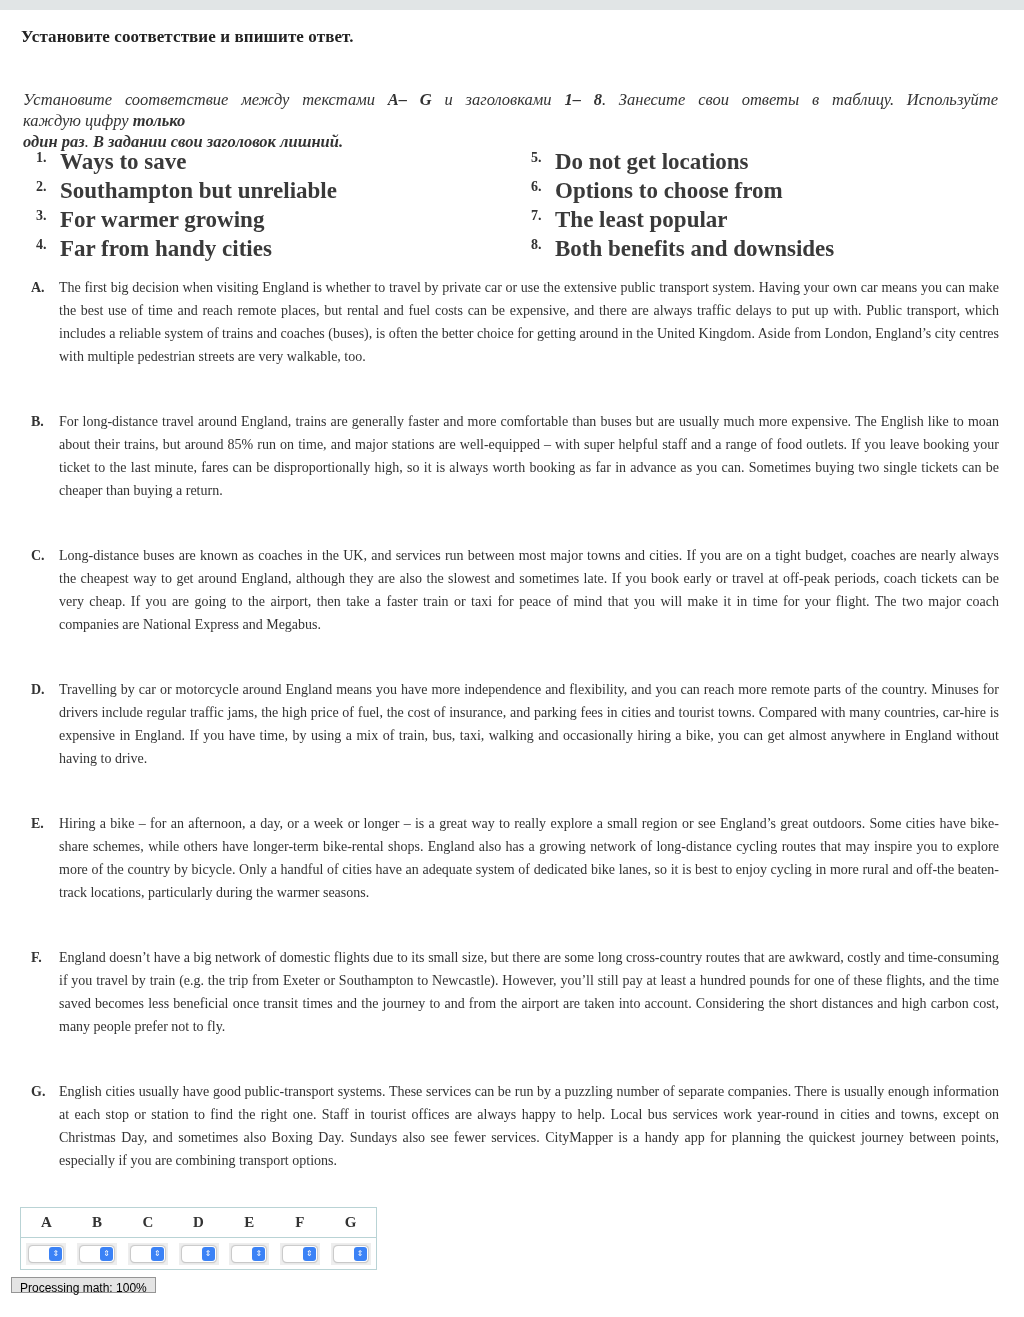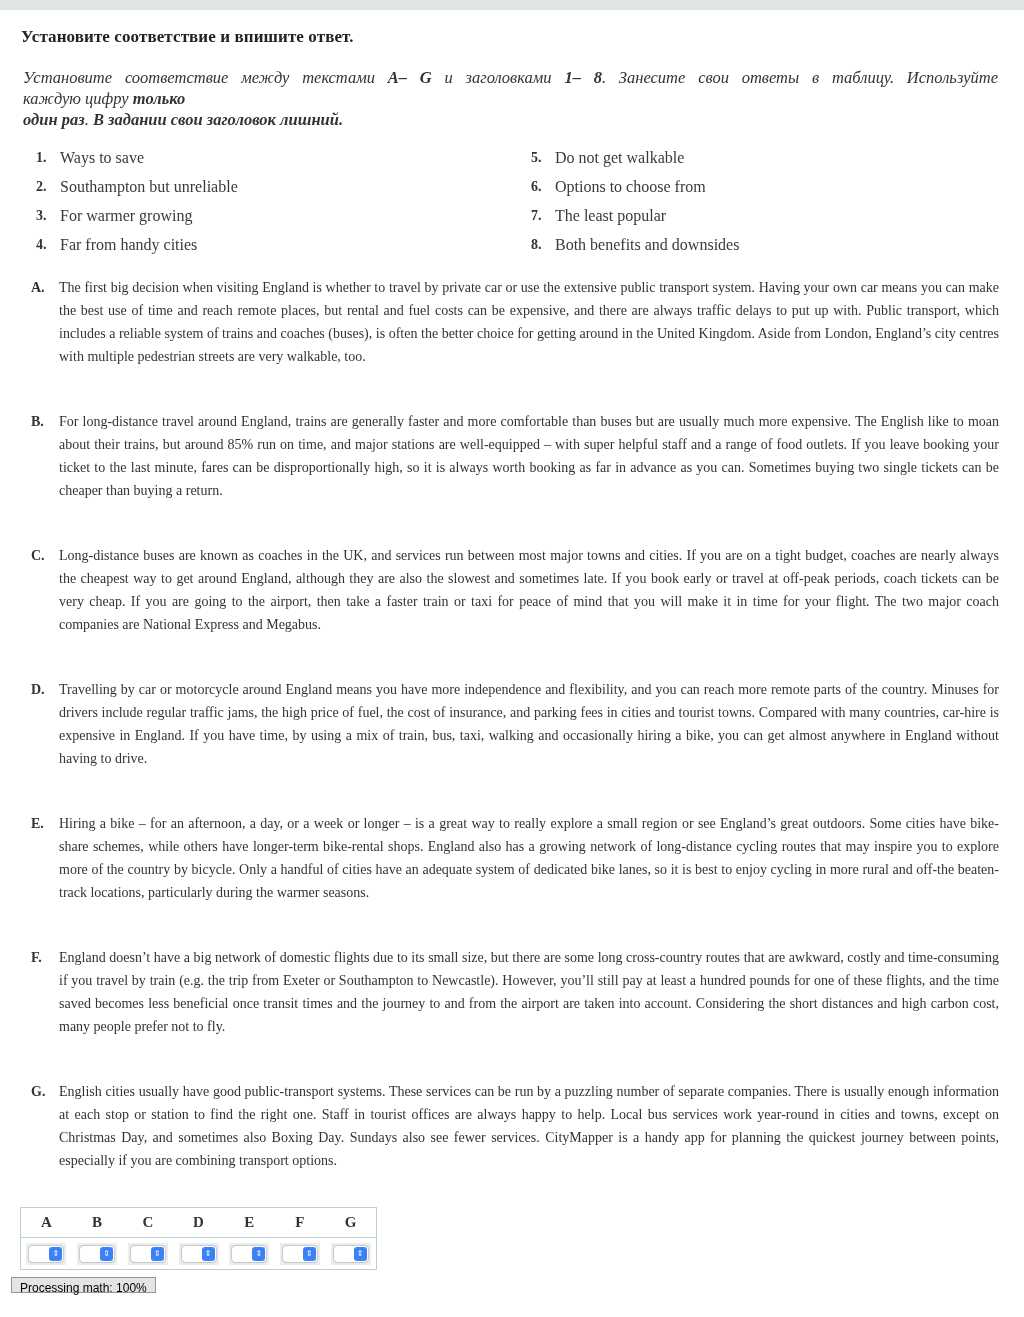--- a/index.html
+++ b/index.html
@@ -17,36 +17,36 @@
   }
   .task-title {
     position: absolute; left: 21px; top: 27px;
     font-size: 17px; font-weight: bold; color: #222;
     letter-spacing: 0.1px;
   }
   .instructions {
     position: absolute; left: 23px; top: 67px; width: 975px;
     font-size: 16.5px; line-height: 21px; font-style: italic; color: #333;
   }
-  .instructions .line1 { text-align: justify; text-align-last: justify; display: block; word-spacing: 2px; }
+  .instructions .line1 { text-align: justify; text-align-last: justify; display: block; word-spacing: 2px; margin-top: 22px; }
   .instructions b { font-weight: bold; }
   .headings {
     position: absolute; left: 0; top: 147px; width: 1024px;
   }
   .heading-col { position: absolute; top: 0; }
   .heading-col.left { left: 36px; }
   .heading-col.right { left: 531px; }
   .heading-item {
     height: 29px; display: flex; align-items: flex-start;
   }
   .heading-num {
     width: 24px; font-size: 14px; font-weight: bold; color: #333; padding-top: 3px;
   }
   .heading-text {
-    font-size: 16px; font-weight: normal; color: #3a3a3a; padding-top: 2px;
+    font-size: 23px; font-weight: bold; color: #3a3a3a; padding-top: 2px;
   }
   .texts { position: absolute; left: 0; top: 276px; width: 1024px; }
   .text-block {
     position: absolute; left: 31px; width: 970px; display: flex;
   }
   .text-letter {
     width: 28px; font-size: 14px; font-weight: bold; color: #333; padding-top: 4px; flex: none;
   }
   .text-body {
     width: 940px; font-size: 14px; line-height: 23px; color: #333;
@@ -122,21 +122,21 @@
         <span class="heading-text">For warmer growing</span>
       </div>
     <div class="heading-item">
         <span class="heading-num">4.</span>
         <span class="heading-text">Far from handy cities</span>
       </div>
   </div>
   <div class="heading-col right">
     <div class="heading-item">
         <span class="heading-num">5.</span>
-        <span class="heading-text">Do not get walkable</span>
+        <span class="heading-text">Do not get locations</span>
       </div>
     <div class="heading-item">
         <span class="heading-num">6.</span>
         <span class="heading-text">Options to choose from</span>
       </div>
     <div class="heading-item">
         <span class="heading-num">7.</span>
         <span class="heading-text">The least popular</span>
       </div>
     <div class="heading-item">

